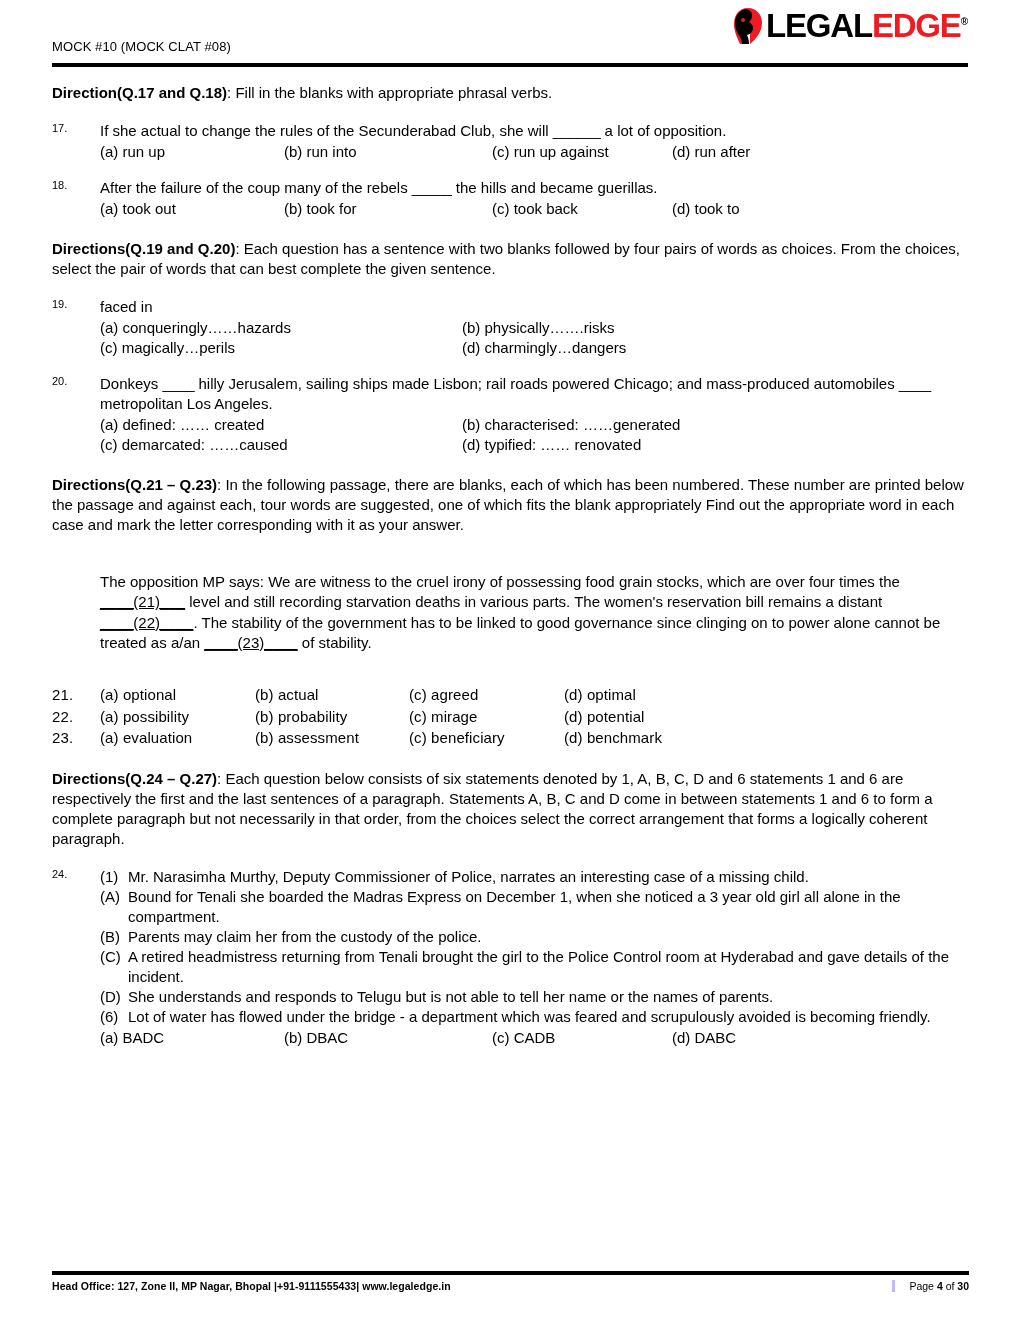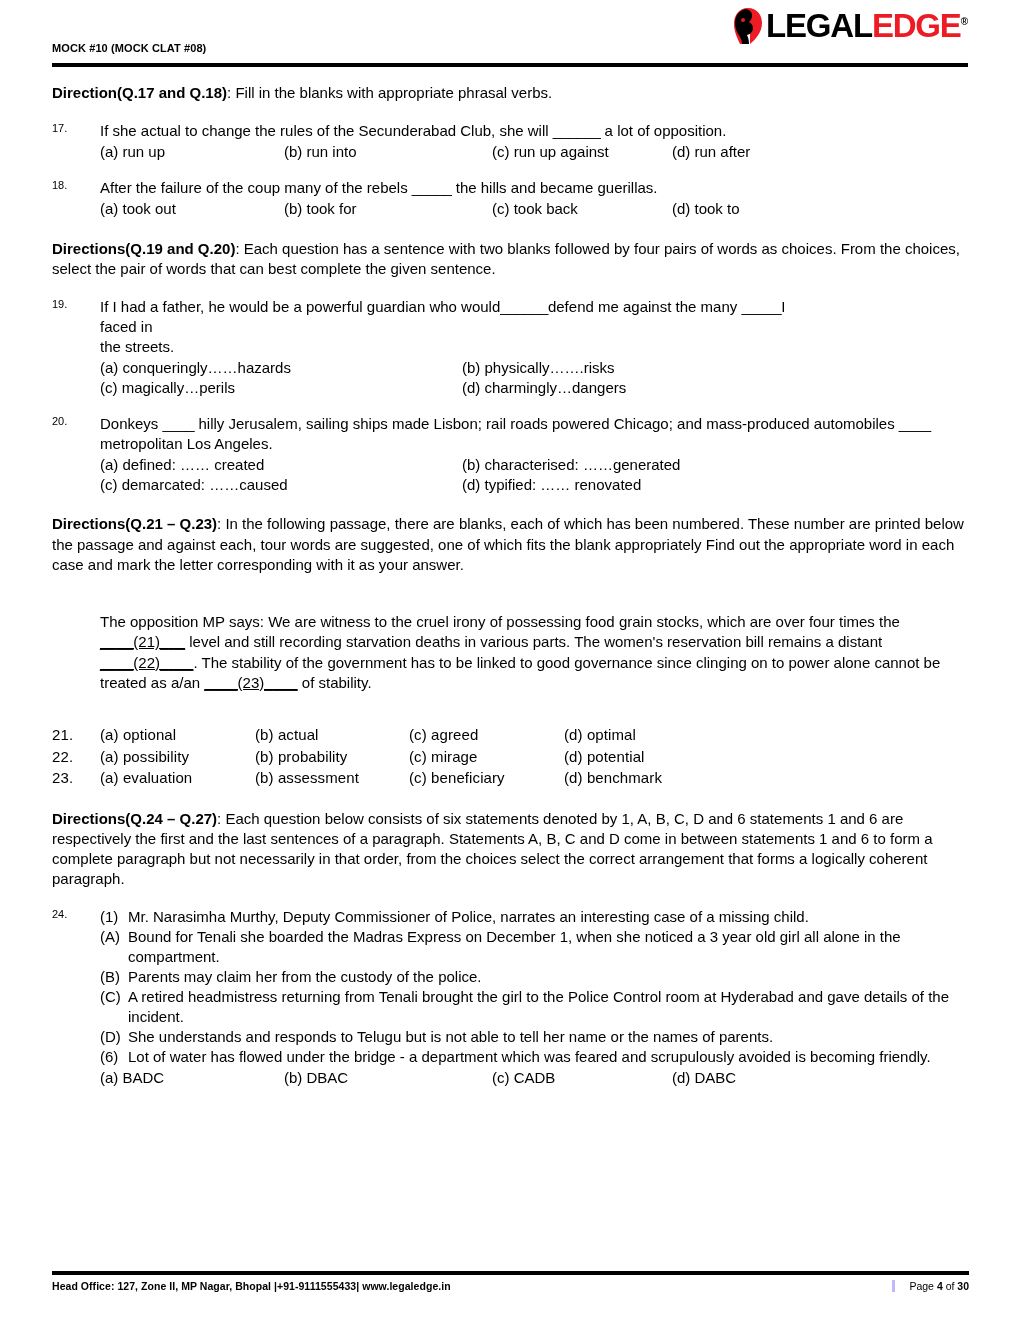--- a/index.html
+++ b/index.html
@@ -24,22 +24,22 @@
 
   
   .header {
     position: relative;
     height: 62px;
   }
   .header-title {
     position: absolute;
     left: 0;
     bottom: 8px;
-    font-size: 11px;
-    font-weight: bold;
+    font-size: 13px;
+    font-weight: normal;
     letter-spacing: 0.1px;
     white-space: nowrap;
   }
   .logo {
     position: absolute;
     right: 0;
     top: 4px;
     height: 44px;
     display: flex;
     align-items: center;
@@ -241,23 +241,21 @@
 
     <div class="gap-lg"></div>
 
     <p class="dir"><b>Directions(Q.19 and Q.20)</b><span>: Each question has a sentence with two blanks followed by four pairs of words as choices. From the choices, select the pair of words that can best complete the given sentence.</span></p>
 
     <div class="gap-md"></div>
 
     <div class="q">
       <div class="q-num">19.</div>
       <div class="q-body">
-        <p class="q-stem"><span>If I had a father, he would be a powerful guardian who would</span><span class="blank">______</span><span>defend me against the many </span><span class="blank">_____</span><span>I</span></p>
         <p class="q-stem">faced in</p>
-        <p class="q-stem">the streets.</p>
         <div class="opts2">
           <div class="row"><span class="opt w-2a">(a)  conqueringly……hazards</span><span class="opt">(b)  physically…….risks</span></div>
           <div class="row"><span class="opt w-2a">(c)  magically…perils</span><span class="opt">(d)  charmingly…dangers</span></div>
         </div>
       </div>
     </div>
 
     <div class="gap-md"></div>
 
     <div class="q">

